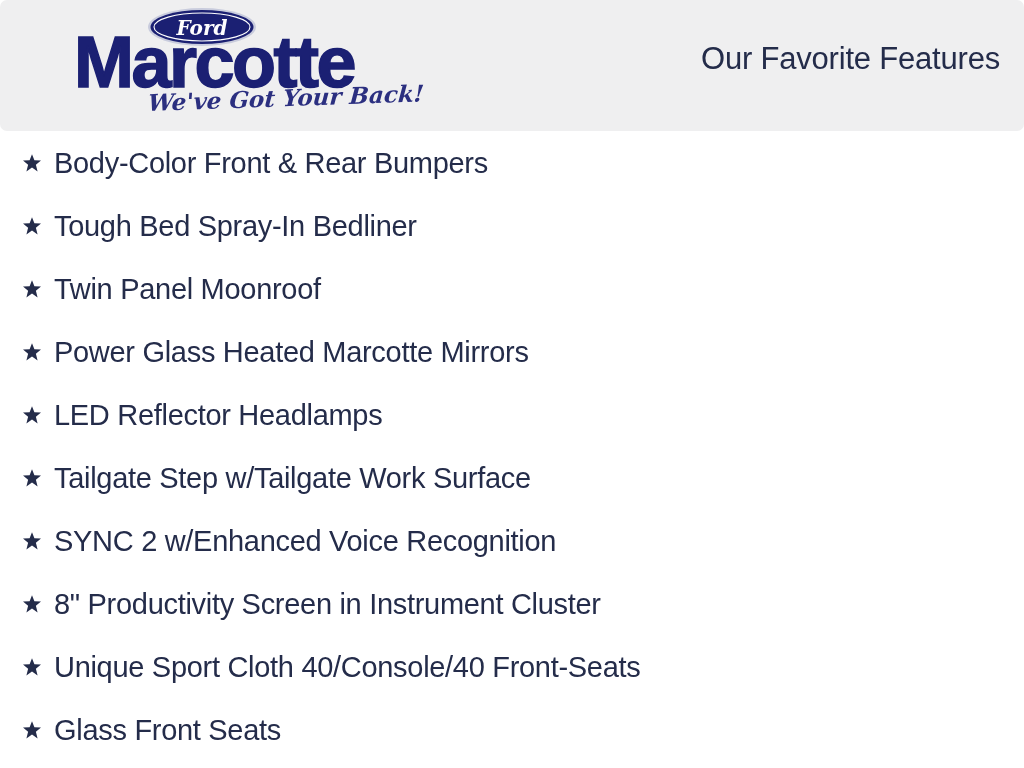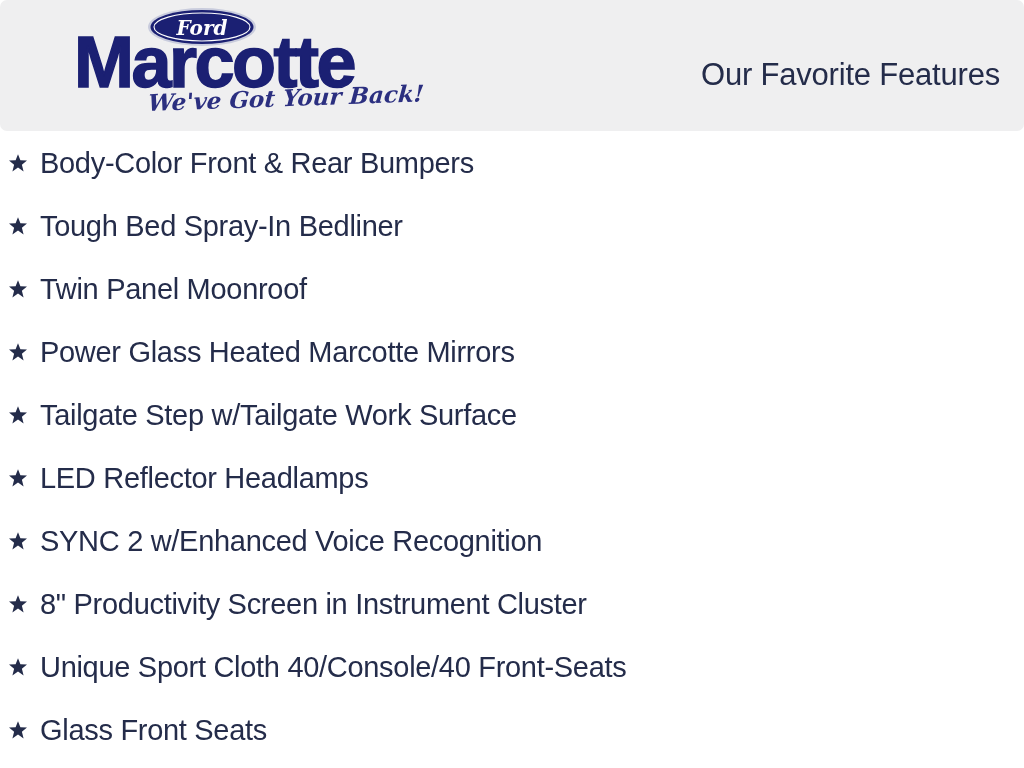--- a/index.html
+++ b/index.html
@@ -84,21 +84,21 @@
     color: #2b2f80;
     white-space: nowrap;
     transform: rotate(-2deg) skewX(-6deg);
     transform-origin: left top;
   }
 
   
   .header-title {
     position: absolute;
     right: 24px;
-    top: 56px;
+    top: 40px;
     font-size: 31px;
     line-height: 38px;
     color: #242c4a;
     white-space: nowrap;
     text-align: left;
     letter-spacing: -0.2px;
   }
 
   
   .feature-list {
@@ -108,21 +108,21 @@
     width: 1024px;
     height: 637px;
     margin: 0;
     padding: 0;
     list-style: none;
   }
   .feature-item {
     display: flex;
     align-items: center;
     height: 63px;
-    padding-left: 8px;
+    padding-left: 22px;
     box-sizing: border-box;
   }
   .star-icon {
     flex: 0 0 auto;
     width: 20px;
     height: 20px;
     margin-right: 12px;
     color: #242c4a;
     display: block;
   }
@@ -198,30 +198,30 @@
       </span>
       <span class="feature-text">Power Glass Heated Marcotte Mirrors</span>
     </li>
 
     <li class="feature-item">
       <span class="star-icon">
         <svg width="20" height="20" viewBox="0 0 20 20" xmlns="http://www.w3.org/2000/svg">
           <polygon fill="currentColor" points="10,1.2 12.4,7.3 19,7.6 13.9,11.8 15.6,18.4 10,14.6 4.4,18.4 6.1,11.8 1,7.6 7.6,7.3"></polygon>
         </svg>
       </span>
+      <span class="feature-text">LED Reflector Headlamps</span>
+    </li>
+
+    <li class="feature-item">
+      <span class="star-icon">
+        <svg width="20" height="20" viewBox="0 0 20 20" xmlns="http://www.w3.org/2000/svg">
+          <polygon fill="currentColor" points="10,1.2 12.4,7.3 19,7.6 13.9,11.8 15.6,18.4 10,14.6 4.4,18.4 6.1,11.8 1,7.6 7.6,7.3"></polygon>
+        </svg>
+      </span>
       <span class="feature-text">Tailgate Step w/Tailgate Work Surface</span>
-    </li>
-
-    <li class="feature-item">
-      <span class="star-icon">
-        <svg width="20" height="20" viewBox="0 0 20 20" xmlns="http://www.w3.org/2000/svg">
-          <polygon fill="currentColor" points="10,1.2 12.4,7.3 19,7.6 13.9,11.8 15.6,18.4 10,14.6 4.4,18.4 6.1,11.8 1,7.6 7.6,7.3"></polygon>
-        </svg>
-      </span>
-      <span class="feature-text">LED Reflector Headlamps</span>
     </li>
 
     <li class="feature-item">
       <span class="star-icon">
         <svg width="20" height="20" viewBox="0 0 20 20" xmlns="http://www.w3.org/2000/svg">
           <polygon fill="currentColor" points="10,1.2 12.4,7.3 19,7.6 13.9,11.8 15.6,18.4 10,14.6 4.4,18.4 6.1,11.8 1,7.6 7.6,7.3"></polygon>
         </svg>
       </span>
       <span class="feature-text">SYNC 2 w/Enhanced Voice Recognition</span>
     </li>

